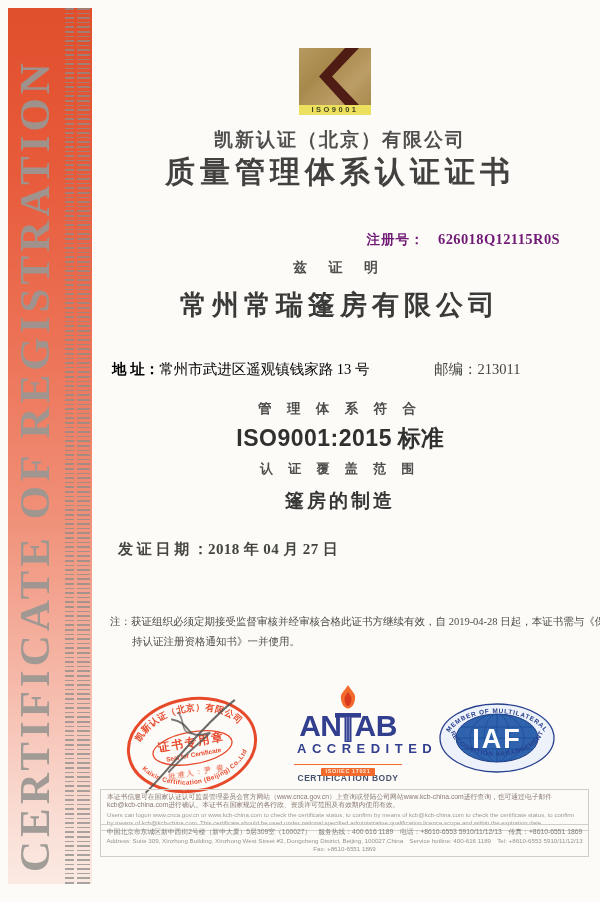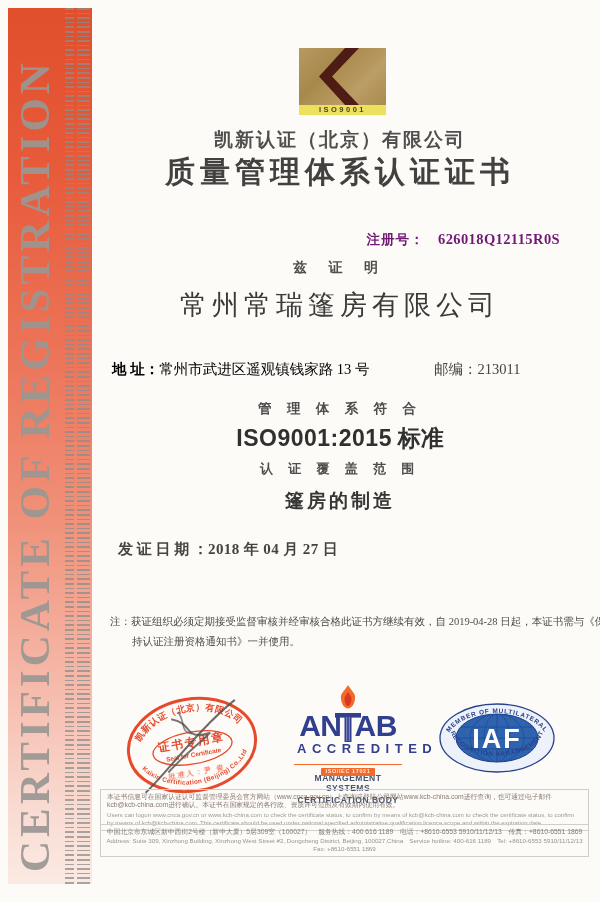--- a/index.html
+++ b/index.html
@@ -12,36 +12,36 @@
   .vert-text{position:absolute;left:2px;top:0;height:100%;box-sizing:border-box;padding-top:12px;
     writing-mode:vertical-rl;transform:rotate(180deg);
     font-family:"Liberation Serif","DejaVu Serif",serif;font-weight:bold;
     font-size:43px;letter-spacing:4px;color:#9a9793;white-space:nowrap;opacity:.92;}
   .track{position:absolute;left:57px;top:0;width:25px;height:100%;
     background:repeating-linear-gradient(180deg,rgba(140,140,138,.75) 0 1.6px,rgba(0,0,0,0) 1.6px 4.6px);
     -webkit-mask-image:repeating-linear-gradient(90deg,#000 0 9px,transparent 9px 12px,#000 12px 21px);
     mask-image:repeating-linear-gradient(90deg,#000 0 9px,transparent 9px 12px,#000 12px 21px);}
 
   
-  .gold-badge{position:absolute;left:299px;top:48px;width:87px;}
+  .gold-badge{position:absolute;left:299px;top:48px;width:72px;}
   .gold-top{position:relative;height:57px;background:linear-gradient(135deg,#b79a62 0%,#a8894c 35%,#bb9d66 70%,#a98a4e 100%);}
   .gold-top svg{position:absolute;inset:0;}
   .gold-strip{height:10px;background:#ece05f;color:#454521;font-family:"Liberation Sans",sans-serif;
     font-weight:bold;font-size:7.5px;letter-spacing:2.5px;text-align:center;line-height:10px;}
 
   
   .center-row{position:absolute;left:95px;width:490px;text-align:center;color:#4c4c4a;}
   .issuer{top:127px;font-size:19px;font-weight:bold;letter-spacing:2px;color:#514f4d;}
   .title{top:152px;font-size:30px;font-weight:bold;letter-spacing:5px;color:#42413f;}
   .reg-row{position:absolute;left:95px;top:231px;width:465px;text-align:right;font-size:13.5px;color:#701a75;}
   .reg-row .lbl{font-weight:bold;letter-spacing:1px;}
   .reg-row .num{font-weight:bold;font-size:14.5px;letter-spacing:.4px;margin-left:10px;}
 
   .certify{top:259px;font-size:14px;letter-spacing:9px;font-weight:bold;color:#4e4e4c;}
-  .holder{top:287px;font-size:27px;letter-spacing:5px;font-weight:400;color:#3a3a38;
+  .holder{top:287px;font-size:27px;letter-spacing:5px;font-weight:700;color:#3a3a38;
     font-family:"Liberation Sans","DejaVu Sans",sans-serif;}
   .credit{top:333px;font-size:14.5px;color:#45453f;}
   .credit .val{letter-spacing:.6px;}
   .addr-label-part{position:absolute;left:112px;top:360px;font-size:14.5px;color:#000000;}
   .addr-label-part .lbl{font-weight:bold;}
   .postcode-part{position:absolute;left:434px;top:360px;font-size:14.5px;color:#45453f;}
   .conform{top:400px;font-size:13.5px;letter-spacing:6px;font-weight:bold;color:#4e4e4c;}
   .standard{top:423px;font-size:23px;font-weight:bold;color:#30302e;}
   .standard .iso{font-family:Liberation Sans, sans-serif;letter-spacing:.5px;}
   .scope-label{top:460px;font-size:13px;letter-spacing:6px;font-weight:bold;color:#4e4e4c;}
@@ -168,21 +168,20 @@
     </svg>
     <div class="anab-word">
       <span>AN</span>
       <span>AB</span>
     </div>
     <div class="accredited">ACCREDITED</div>
     <div class="iso-rule">
       <div class="rule-line"></div>
       <span class="iso-badge">ISO/IEC 17021</span>
     </div>
-    <div class="anab-sub">MANAGEMENT SYSTEMS</div>
     <div class="anab-sub">CERTIFICATION BODY</div>
   </div>
 
   <div class="iaf">
     <svg viewBox="0 0 118 72" width="118" height="72">
       <defs>
         <clipPath id="iafClip">
             <ellipse cx="59" cy="36" rx="41" ry="24"></ellipse>
           </clipPath>
         <path id="iafTop" d="M 8 41 A 51 30 0 0 1 110 41" fill="none"></path>

